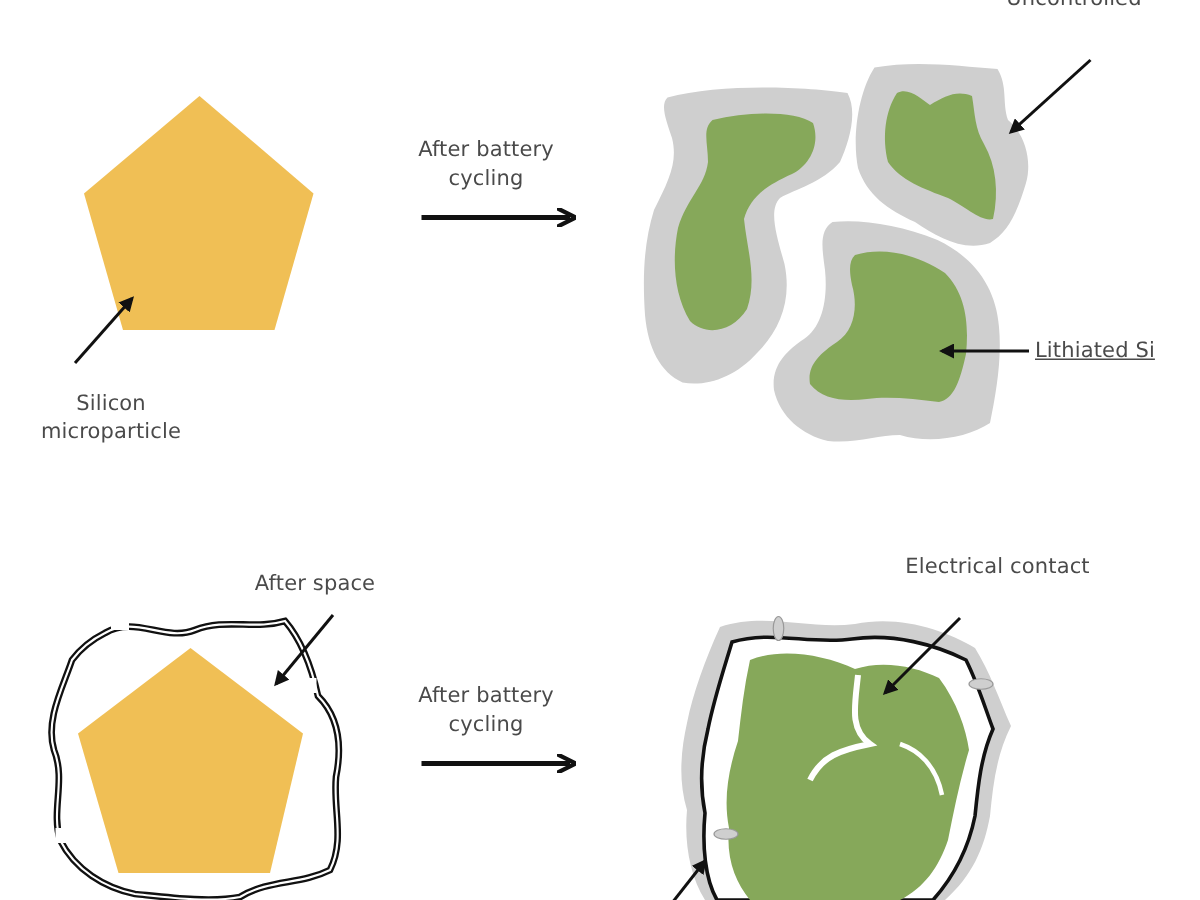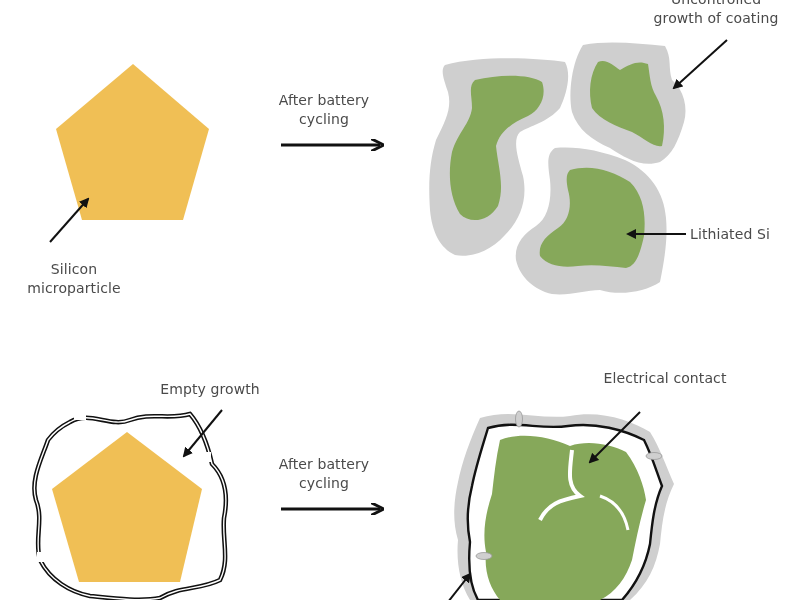--- a/index.html
+++ b/index.html
@@ -77,29 +77,28 @@
   <div>microparticle</div>
 </div>
 
 <div class="lbl" style="left:262px; top:91px; width:124px;">
   <div>After battery</div>
   <div>cycling</div>
 </div>
 
 <div class="lbl" style="left:636px; top:-10px; width:160px;">
   <div>Uncontrolled</div>
-  <div>growth of coating</div>
 </div>
 
-<div class="lbl" style="left:690px; top:225px; width:100px; text-align:left;">
+<div class="lbl" style="left:690px; top:225px; width:100px; text-align:left;text-decoration:underline;">
   <span>Lithiated Si</span>
 </div>
 
 <div class="lbl" style="left:150px; top:380px; width:120px;">
-  <span>Empty growth</span>
+  <span>After space</span>
 </div>
 
 <div class="lbl" style="left:262px; top:455px; width:124px;">
   <div>After battery</div>
   <div>cycling</div>
 </div>
 
 <div class="lbl" style="left:590px; top:369px; width:150px;">
   <div>Electrical contact</div>
 </div>

